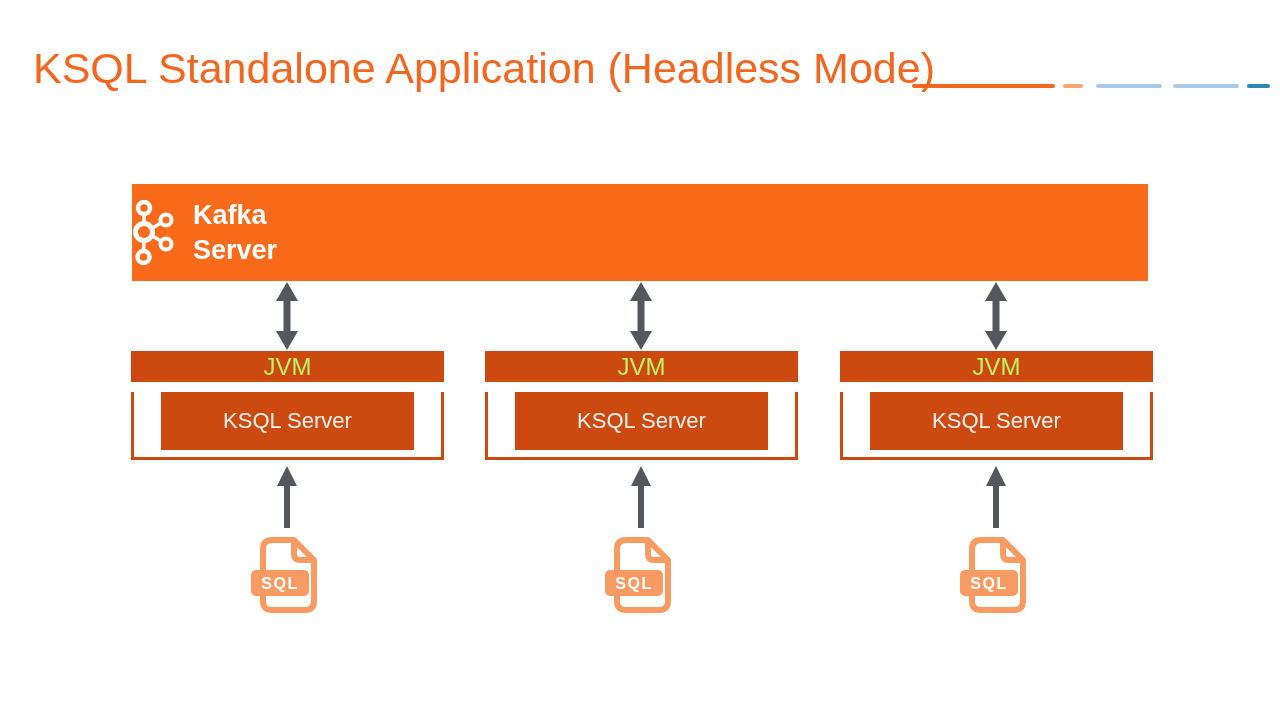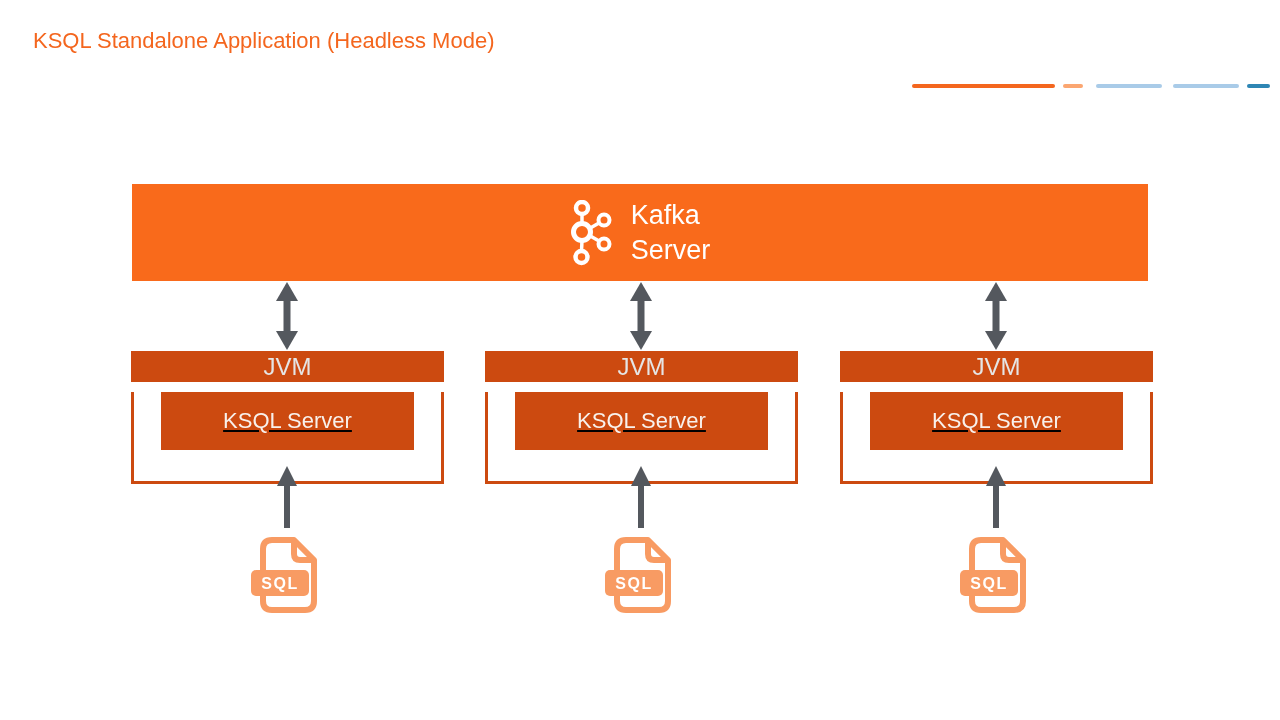--- a/index.html
+++ b/index.html
@@ -1,44 +1,44 @@
 <!DOCTYPE html>
 <html><head>
 <meta charset="utf-8">
 <style>
   * { margin: 0; padding: 0; box-sizing: border-box; }
   html, body { width: 1280px; height: 720px; background: #ffffff; overflow: hidden; }
   body { font-family: "Liberation Sans", sans-serif; }
   .slide { position: absolute; left: 0; top: 0; width: 1280px; height: 720px; background: #ffffff; }
 
   
-  .title { position: absolute; left: 33px; top: 28px; font-size: 22px; font-weight: 400;
+  .title { position: absolute; left: 33px; top: 44px; font-size: 43px; font-weight: 400;
            color: #F4661E; letter-spacing: 0; white-space: nowrap; }
 
   
   .dash { position: absolute; top: 84px; height: 4px; border-radius: 2px; }
   .dash:nth-of-type(1) { left: 0;      width: 897px; border-radius: 0 2px 2px 0; }
   .dash:nth-of-type(2) { left: 912px;  width: 143px; }
   .dash:nth-of-type(3) { left: 1063px; width: 20px;  }
   .dash:nth-of-type(4) { left: 1096px; width: 66px;  }
   .dash:nth-of-type(5) { left: 1173px; width: 66px;  }
   .dash:nth-of-type(6) { left: 1247px; width: 23px;  }
 
   
   .banner { position: absolute; left: 132px; top: 184px; width: 1016px; height: 97px;
-            display: flex; align-items: center; justify-content: center; }
+            display: flex; align-items: center; justify-content: flex-start; font-weight: bold; }
   .banner-inner { display: flex; align-items: center; }
   .kafka-logo { width: 44px; height: 66px; }
   .banner-text { margin-left: 17px; color: #ffffff; font-size: 27px; line-height: 35px; }
 
   
   .jvm-box { position: absolute; top: 351px; width: 313px; height: 109px; }
   .jvm-box.n0 { left: 131px; } .jvm-box.n1 { left: 485px; } .jvm-box.n2 { left: 840px; }
-  .jvm-header { height: 31px; color: #e5e5e5; font-size: 24px; line-height: 31px; text-align: center; }
-  .jvm-body { height: 92px; background: #ffffff; border-style: solid; border-width: 0 3px 3px 3px; text-decoration: underline; }
+  .jvm-header { height: 31px; color: #bef264; font-size: 24px; line-height: 31px; text-align: center; }
+  .jvm-body { height: 68px; background: #ffffff; border-style: solid; border-width: 0 3px 3px 3px; }
   .ksql-box { width: 253px; height: 58px; margin: 10px auto 0 auto; display: flex;
               align-items: center; justify-content: center; color: #F8F1EC; font-size: 22px; }
 
   
   .arrow { position: absolute; }
   .dbl-arrow { top: 282px; width: 26px; height: 68px; }
   .dbl-arrow.n0 { left: 274px; } .dbl-arrow.n1 { left: 628px; } .dbl-arrow.n2 { left: 983px; }
   .up-arrow { top: 466px; width: 24px; height: 62px; }
   .up-arrow.n0 { left: 275px; } .up-arrow.n1 { left: 629px; } .up-arrow.n2 { left: 984px; }
 

